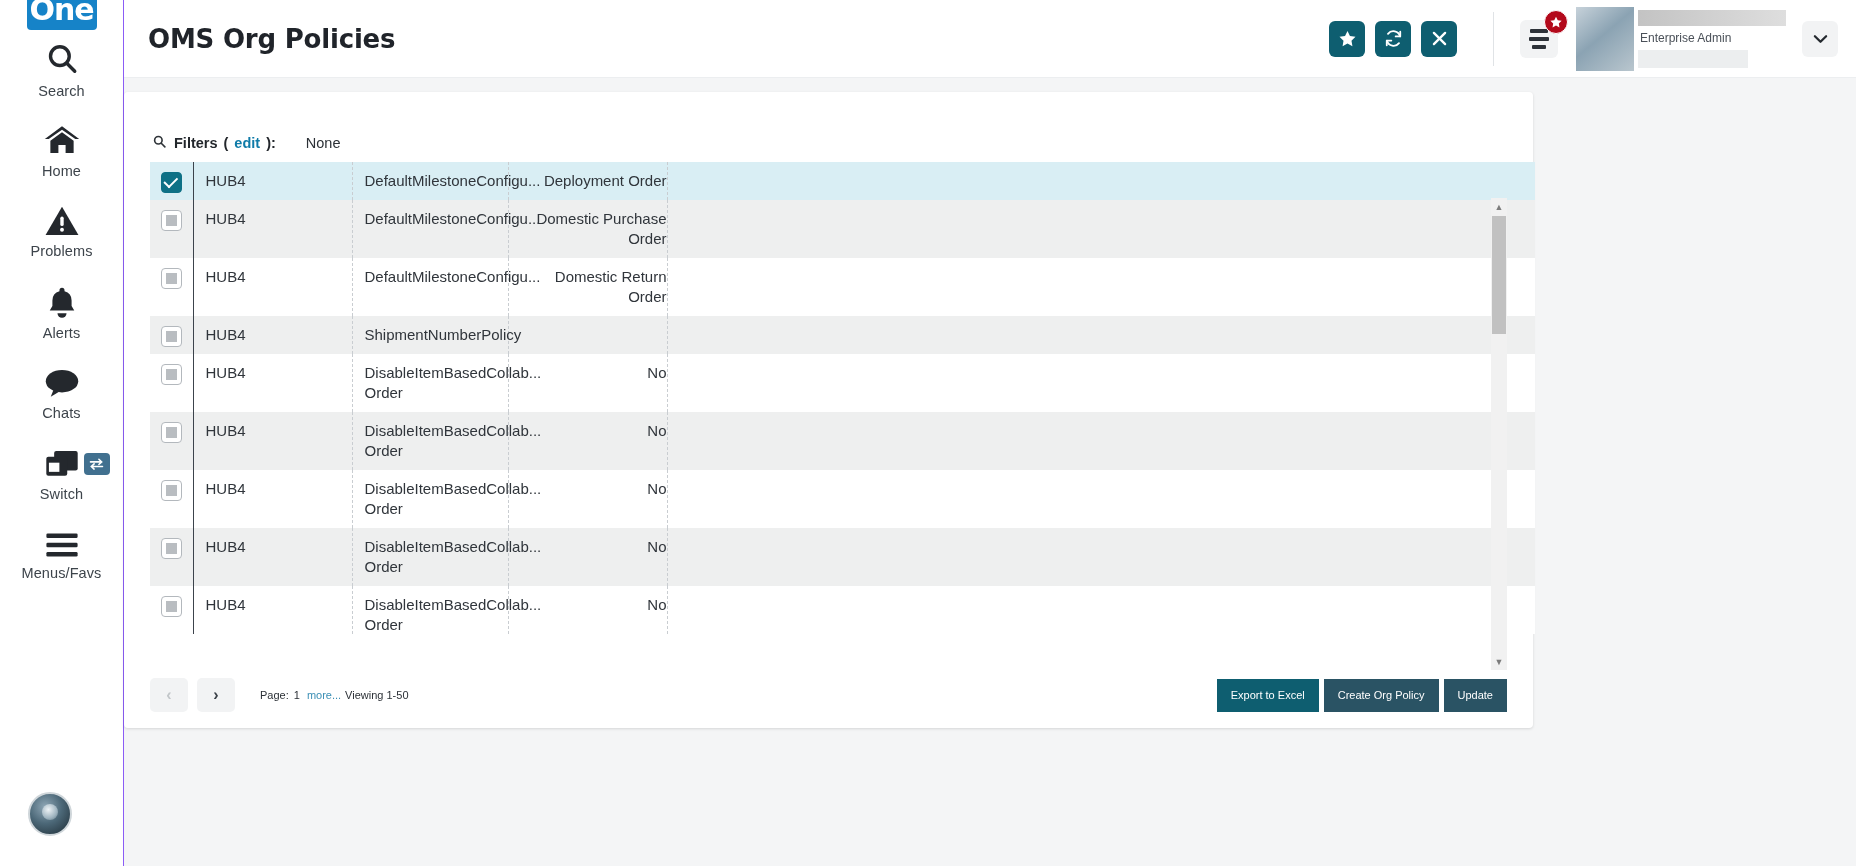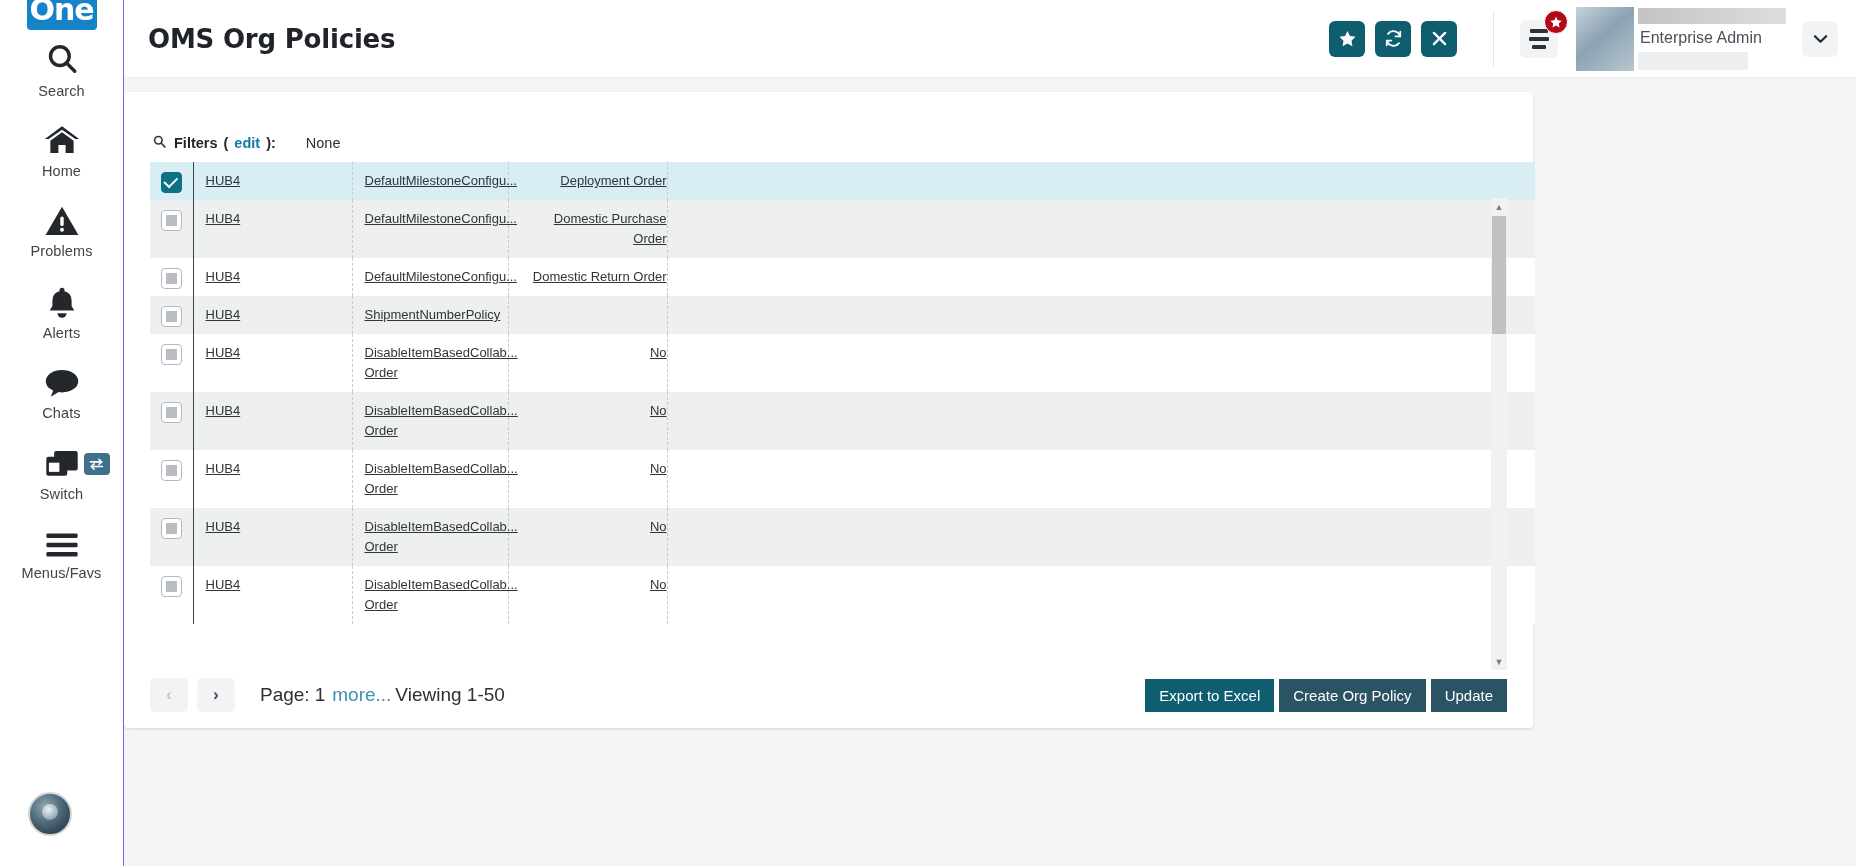--- a/index.html
+++ b/index.html
@@ -96,21 +96,21 @@
     display: flex; align-items: center; justify-content: center;
     font-size: 12px; border: 1px solid #fff;
   }
   .userblock { display: flex; align-items: center; }
   .user-avatar {
     width: 58px; height: 64px;
     background: linear-gradient(140deg, #c7d2da 0%, #8ba3b3 45%, #b9c6ce 100%);
   }
   .user-meta { margin-left: 4px; display: flex; flex-direction: column; gap: 0; }
   .redact-top { width: 148px; height: 16px; background: linear-gradient(90deg,#c3c3c3,#dedede); }
-  .user-role { font-size: 16px; color: #4a5058; padding: 5px 0 5px 2px; }
+  .user-role { font-size: 12px; color: #4a5058; padding: 5px 0 5px 2px; }
   .redact-bot { width: 110px; height: 18px; background: #eceeef; }
   .chevbtn {
     width: 36px; height: 36px; border-radius: 6px; background: #f2f3f4;
     border: none; margin-left: 16px; cursor: pointer;
     display: flex; align-items: center; justify-content: center;
     color: #24292e; font-size: 15px;
   }
 
   
   .card {
@@ -142,24 +142,23 @@
     border-right: 1px solid #555d66;
     vertical-align: middle;
   }
   th.cbcol, td.cbcol { width: 43px; padding: 0; text-align: center; }
   th.c1, td.c1 { width: 159px; }
   th.c2, td.c2 { width: 156px; }
   th.c3, td.c3 { width: 159px; text-align: right; }
   th.rest { border-right: none; }
 
   td {
-    font-size: 13px; color: #30353b; padding: 9px 0 9px 12px;
+    font-size: 15px; color: #30353b; padding: 9px 0 9px 12px;
     vertical-align: top; border-right: 1px dashed #c9cdd1;
     line-height: 20px;
-    text-decoration: underline;
   }
   td.cbcol { border-right: 1px solid #3c434c; padding: 9px 0 0 0; }
   td.c1 { border-right: 1px dashed #c9cdd1; }
   td.rest { border-right: none; }
 
   tr.zebra td { background: #eeefef; }
   tr.plain td { background: #ffffff; }
   tr.sel td { background: #d9eef4; }
   tr.sel td.c1, tr.sel td.c2, tr.sel td.c3 { background: #d9eef4; }
 
@@ -202,29 +201,29 @@
     height: 66px; display: flex; align-items: center;
     padding: 0 26px;
   }
   .pagebtn {
     width: 38px; height: 34px; border-radius: 5px; background: #f2f3f4;
     border: none; cursor: pointer; display: flex;
     align-items: center; justify-content: center;
     color: #3b4148; font-size: 16px; font-weight: 700; margin-right: 9px;
   }
   .pagebtn.disabled { color: #c2c6c9; cursor: default; }
-  .pg-text { margin-left: 16px; font-size: 19px; color: #2b3036; }
+  .pg-text { margin-left: 16px; font-size: 11px; color: #2b3036; }
   .pg-text .k { color: #2b3036; }
   .pg-text .num { margin: 0 7px 0 5px; }
   .pg-text .more { color: #3b8fb5; cursor: pointer; }
   .pg-text .viewing { margin-left: 4px; }
   .foot-spacer { flex: 1; }
   .actbtn {
     height: 33px; padding: 0 14px; border: none; color: #fff;
-    font-size: 15px; cursor: pointer; margin-left: 5px;
+    font-size: 11px; cursor: pointer; margin-left: 5px;
     font-family: "Liberation Sans", sans-serif;
   }
   .actbtn.teal { background: #0e5e70; }
   .actbtn.slate { background: #2a5364; }
   .actbtn.slate2 { background: #2a5364; }
 </style>
 </head>
 <body>
 
 <div class="app">

